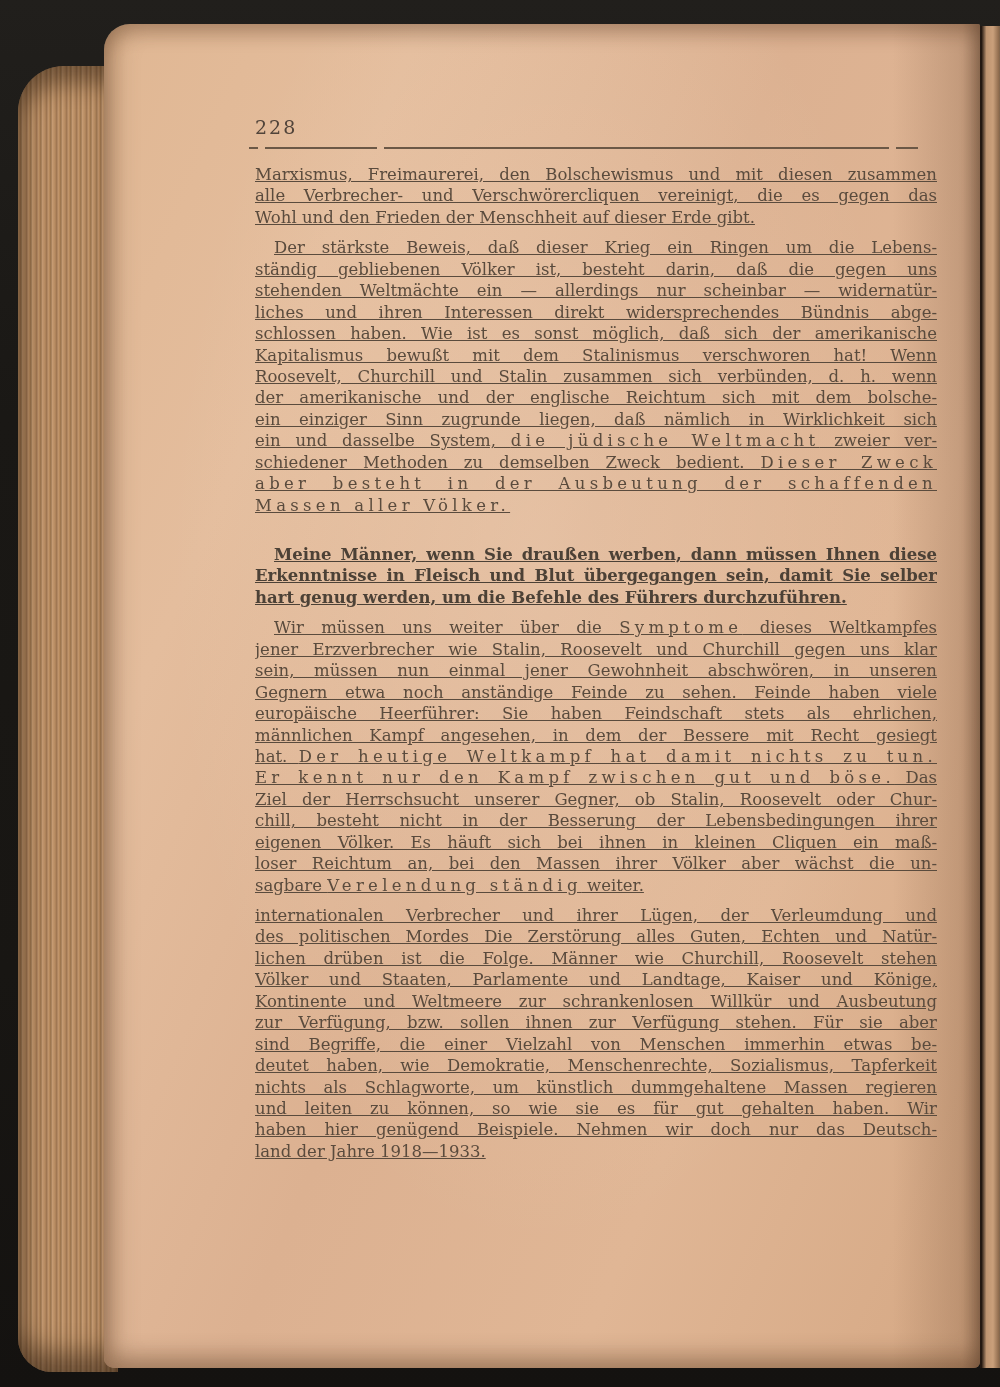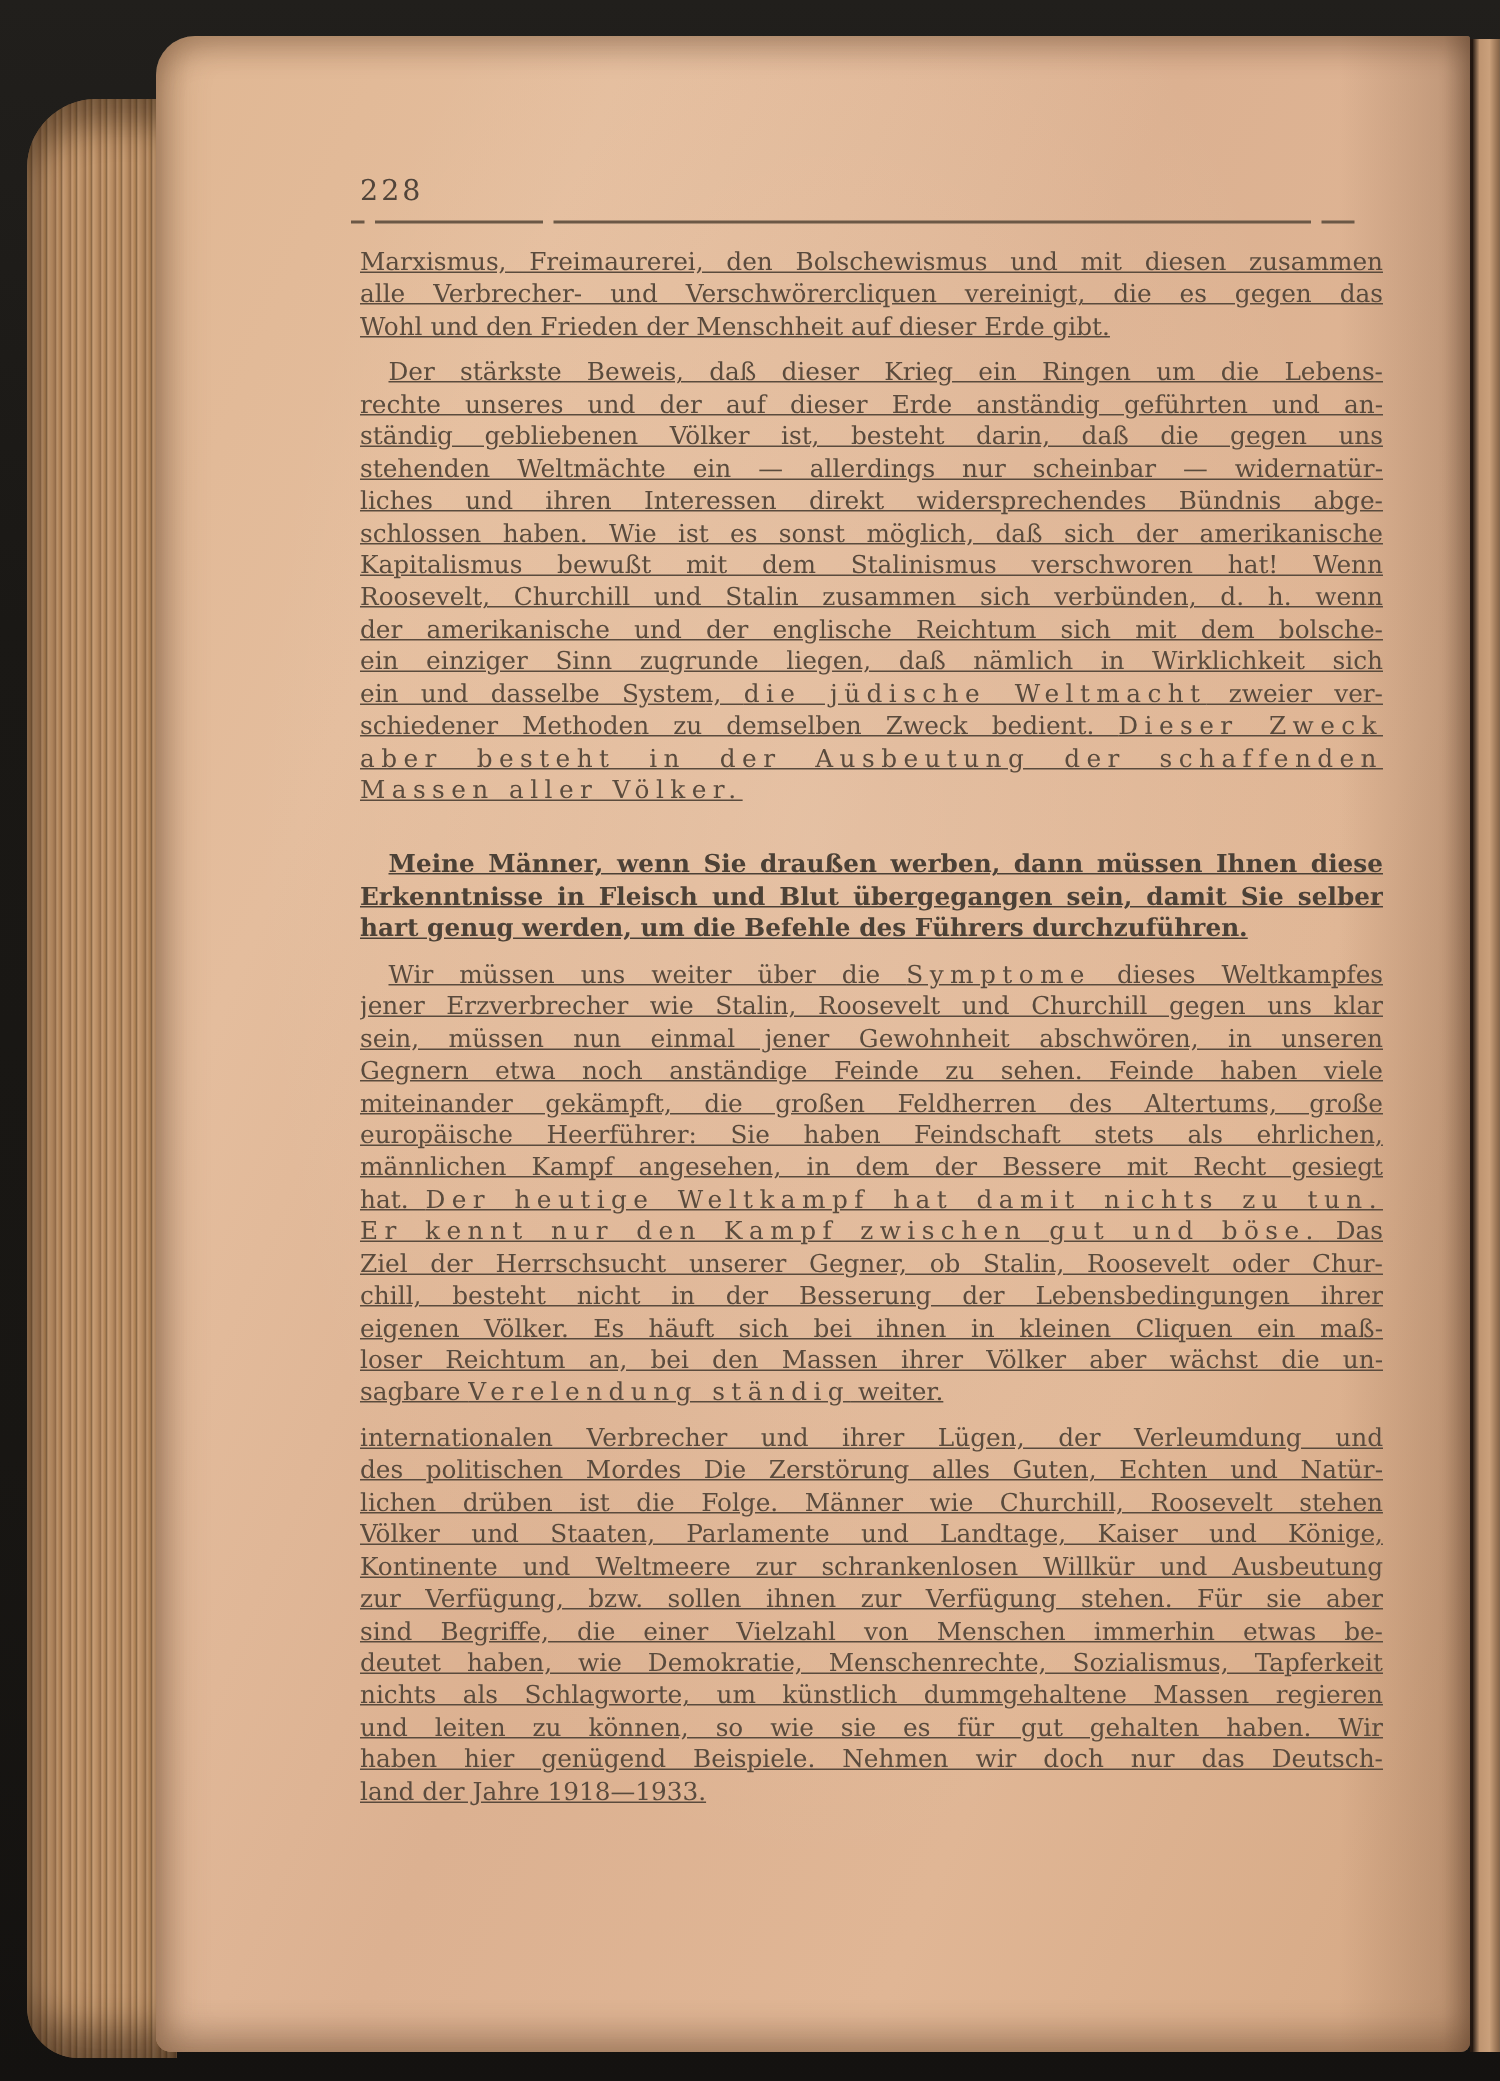--- a/index.html
+++ b/index.html
@@ -40,21 +40,21 @@
   .page::after{ 
     content:""; position:absolute; inset:0; border-radius:inherit; pointer-events:none;
     background:linear-gradient(to right, transparent 90%, rgba(96,62,38,.22) 98%, rgba(70,44,26,.4) 100%);
   }
   
   .gutter{
     position:absolute; left:980px; top:26px; width:20px; height:1342px;
     background:linear-gradient(to right,#32241a 0%, #bf9571 22%, #caa07b 55%, #8d6a4c 85%, #5e5a55 100%);
     border-left:2px solid #241811;
   }
-  .content{ position:absolute; left:104px; top:24px; width:876px; height:1344px; }
+  .content{ position:absolute; left:119px; top:24px; width:876px; height:1344px; }
 
   .page-number{
     position:absolute; left:136px; top:92px;
     font-size:19px; letter-spacing:2px; color:#51443a; font-weight:500;
   }
   .header-rule{
     position:absolute; left:130px; top:123px; width:692px; height:2px;
     display:flex; align-items:center; gap:7px;
   }
   .header-rule i{ display:block; height:1.6px; background:#6b5846; }
@@ -95,21 +95,20 @@
     <i class="d2"></i>
   </div>
   <div class="text-block">
       <div class="para">
         <div class="line"><span>Marxismus, Freimaurerei, den Bolschewismus und mit diesen zusammen</span></div>
         <div class="line"><span>alle Verbrecher- und Verschwörercliquen vereinigt, die es gegen das</span></div>
         <div class="line last"><span>Wohl und den Frieden der Menschheit auf dieser Erde gibt.</span></div>
       </div>
       <div class="para">
         <div class="line indent"><span>Der stärkste Beweis, daß dieser Krieg ein Ringen um die Lebens-</span></div>
-        <div class="line"><span>rechte unseres und der auf dieser Erde anständig geführten und an-</span></div>
         <div class="line"><span>ständig gebliebenen Völker ist, besteht darin, daß die gegen uns</span></div>
         <div class="line"><span>stehenden Weltmächte ein — allerdings nur scheinbar — widernatür-</span></div>
         <div class="line"><span>liches und ihren Interessen direkt widersprechendes Bündnis abge-</span></div>
         <div class="line"><span>schlossen haben. Wie ist es sonst möglich, daß sich der amerikanische</span></div>
         <div class="line"><span>Kapitalismus bewußt mit dem Stalinismus verschworen hat! Wenn</span></div>
         <div class="line"><span>Roosevelt, Churchill und Stalin zusammen sich verbünden, d. h. wenn</span></div>
         <div class="line"><span>der amerikanische und der englische Reichtum sich mit dem bolsche-</span></div>
         <div class="line"><span>ein einziger Sinn zugrunde liegen, daß nämlich in Wirklichkeit sich</span></div>
         <div class="line"><span>ein und dasselbe System, </span><span class="sp">die jüdische Weltmacht</span><span> zweier ver-</span></div>
         <div class="line"><span>schiedener Methoden zu demselben Zweck bedient. </span><span class="sp">Dieser Zweck</span></div>
@@ -119,21 +118,20 @@
       <div class="para bold">
         <div class="line indent"><span>Meine Männer, wenn Sie draußen werben, dann müssen Ihnen diese</span></div>
         <div class="line"><span>Erkenntnisse in Fleisch und Blut übergegangen sein, damit Sie selber</span></div>
         <div class="line last"><span>hart genug werden, um die Befehle des Führers durchzuführen.</span></div>
       </div>
       <div class="para">
         <div class="line indent"><span>Wir müssen uns weiter über die </span><span class="sp">Symptome</span><span> dieses Weltkampfes</span></div>
         <div class="line"><span>jener Erzverbrecher wie Stalin, Roosevelt und Churchill gegen uns klar</span></div>
         <div class="line"><span>sein, müssen nun einmal jener Gewohnheit abschwören, in unseren</span></div>
         <div class="line"><span>Gegnern etwa noch anständige Feinde zu sehen. Feinde haben viele</span></div>
-        <div class="line"><span>miteinander gekämpft, die großen Feldherren des Altertums, große</span></div>
         <div class="line"><span>europäische Heerführer: Sie haben Feindschaft stets als ehrlichen,</span></div>
         <div class="line"><span>männlichen Kampf angesehen, in dem der Bessere mit Recht gesiegt</span></div>
         <div class="line"><span>hat. </span><span class="sp">Der heutige Weltkampf hat damit nichts zu tun.</span></div>
         <div class="line"><span class="sp">Er kennt nur den Kampf zwischen gut und böse.</span><span> Das</span></div>
         <div class="line"><span>Ziel der Herrschsucht unserer Gegner, ob Stalin, Roosevelt oder Chur-</span></div>
         <div class="line"><span>chill, besteht nicht in der Besserung der Lebensbedingungen ihrer</span></div>
         <div class="line"><span>eigenen Völker. Es häuft sich bei ihnen in kleinen Cliquen ein maß-</span></div>
         <div class="line"><span>loser Reichtum an, bei den Massen ihrer Völker aber wächst die un-</span></div>
         <div class="line last"><span>sagbare </span><span class="sp">Verelendung ständig</span><span> weiter.</span></div>
       </div>

